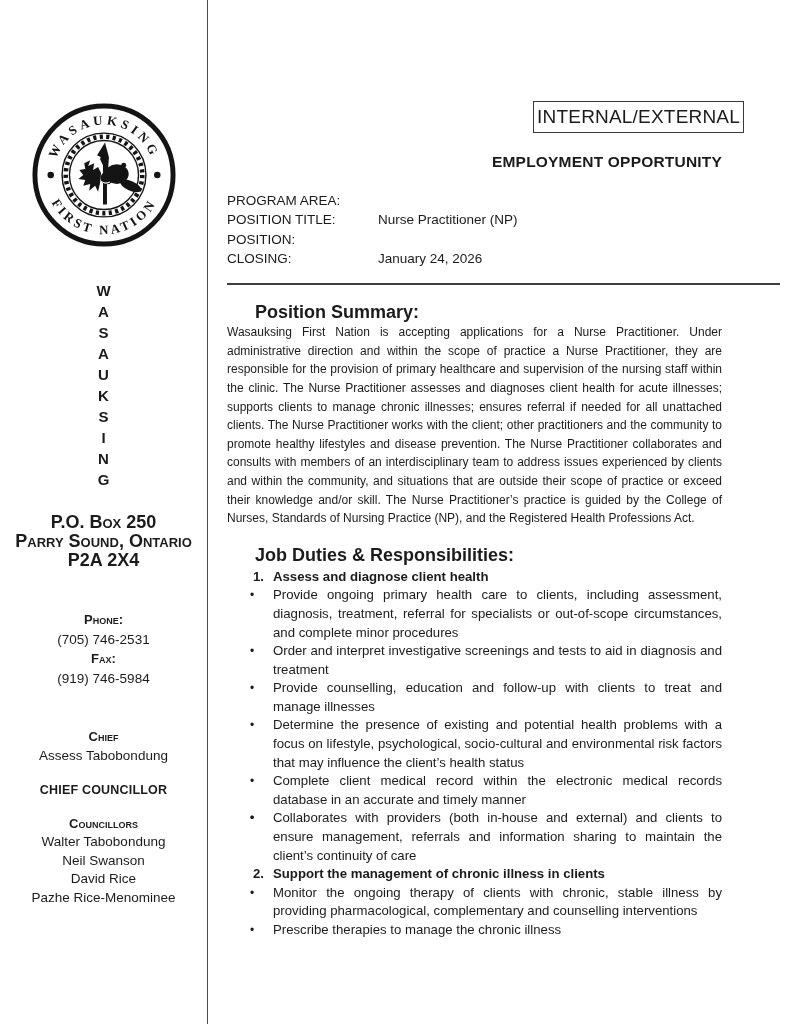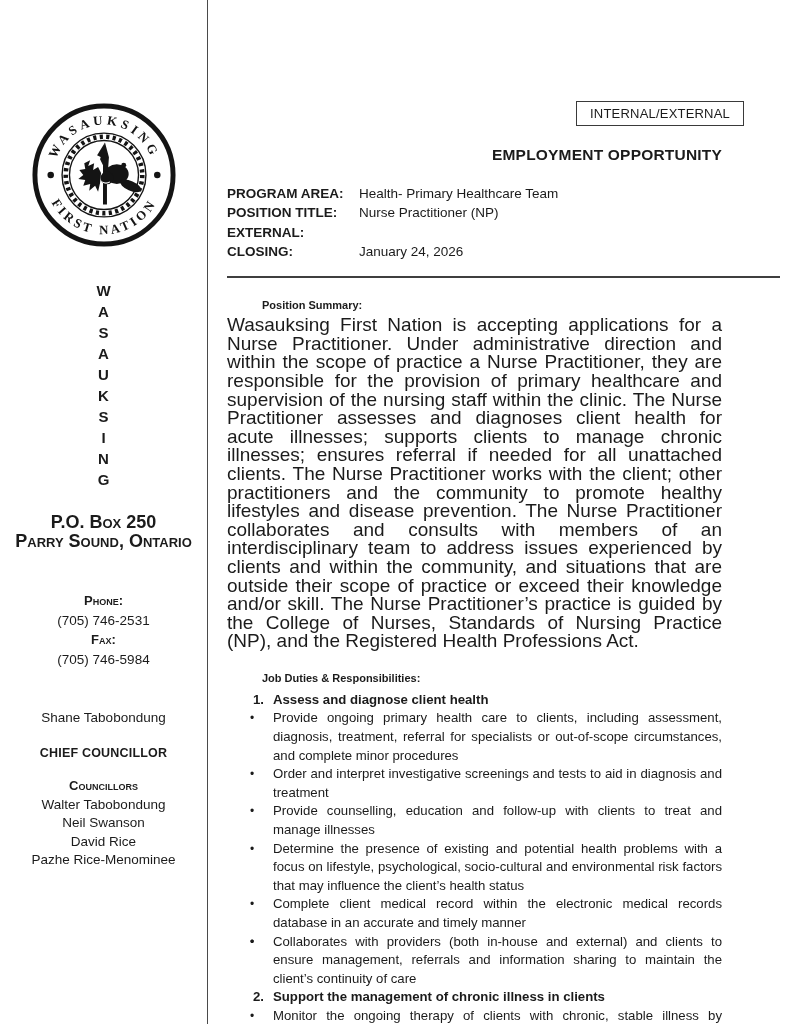--- a/index.html
+++ b/index.html
@@ -34,35 +34,35 @@
   .block-coun{margin-top:15px;}
   .officials .lbl{font-weight:bold;font-size:13px;}
   .lbl-allcaps{font-weight:bold;font-size:12.5px;letter-spacing:.2px;}
 
   
   .main{position:absolute;left:227px;top:0;width:553px;}
   .badge-box{
     margin-top:101px;margin-right:36px;margin-left:auto;
     width:fit-content;
     border:1.5px solid #3a3a3a;
-    padding:4px 13px;
-    font-size:13px;letter-spacing:.2px;
+    padding:4px 3px;
+    font-size:19px;letter-spacing:.2px;
   }
   .doc-title{
     width:495px;margin:20px 0 0 0;
     text-align:right;font-size:15.5px;font-weight:bold;letter-spacing:.2px;
   }
   .fields{margin-top:20px;width:495px;font-size:13.5px;line-height:19.3px;}
   .frow{display:flex;}
-  .flabel{width:132px;font-weight:bold;flex:none;}
+  .flabel{width:151px;font-weight:normal;flex:none;}
   .rule{border:none;border-top:2px solid #3f3f3f;margin:15px 0 0 0;width:553px;}
-  .sec-head{width:495px;margin:18px 0 0 7px;font-size:11px;font-weight:bold;line-height:19px;padding-left:28px;}
+  .sec-head{width:495px;margin:18px 0 0 0;font-size:18px;font-weight:bold;line-height:19px;padding-left:28px;}
   .summary-body{
     width:495px;margin:1px 0 0 0;
-    font-size:19px;line-height:18.6px;text-align:justify;
+    font-size:12px;line-height:18.6px;text-align:justify;
   }
   .duty-list{width:495px;margin-top:3px;font-size:13.2px;line-height:18.6px;}
   .duty-item{position:relative;padding-left:46px;text-align:justify;}
   .duty-item .marker{position:absolute;left:26px;top:0;}
   .duty-item .dot{left:23px;font-size:12px;}
   .duty-item.numbered{font-weight:bold;text-align:left;}
 </style>
 </head>
 <body>
 
@@ -106,31 +106,33 @@
 U
 K
 S
 I
 N
 G</div>
 
     <div class="addr">
       <div class="sc">P.O. Box 250</div>
       <div class="sc">Parry Sound, Ontario</div>
+      <div>P2A 2X4</div>
     </div>
 
     <div class="contact">
       <div class="lbl sc">Phone:</div>
       <div>(705) 746-2531</div>
       <div class="lbl sc">Fax:</div>
-      <div>(705) 746-5984</div>
+      <div>(919) 746-5984</div>
     </div>
 
     <div class="officials block-chief">
-      <div>Shane Tabobondung</div>
+      <div class="lbl sc">Chief</div>
+      <div>Assess Tabobondung</div>
     </div>
 
     <div class="officials block-cc">
       <div class="lbl-allcaps">CHIEF COUNCILLOR</div>
     </div>
 
     <div class="officials block-coun">
       <div class="lbl sc">Councillors</div>
       <div>Walter Tabobondung</div>
       <div>Neil Swanson</div>
@@ -142,28 +144,27 @@
   <main class="main">
     <div class="badge-box">
       <span>INTERNAL/EXTERNAL</span>
     </div>
 
     <h1 class="doc-title">EMPLOYMENT OPPORTUNITY</h1>
 
     <div class="fields">
       <div class="frow">
         <span class="flabel">PROGRAM AREA:</span>
-        <span class="fvalue">Health- Primary Healthcare Team</span>
       </div>
       <div class="frow">
         <span class="flabel">POSITION TITLE:</span>
         <span class="fvalue">Nurse Practitioner (NP)</span>
       </div>
       <div class="frow">
-        <span class="flabel">EXTERNAL:</span>
+        <span class="flabel">POSITION:</span>
       </div>
       <div class="frow">
         <span class="flabel">CLOSING:</span>
         <span class="fvalue">January 24, 2026</span>
       </div>
     </div>
 
     <hr class="rule">
 
     <h2 class="sec-head">Position Summary:</h2>

